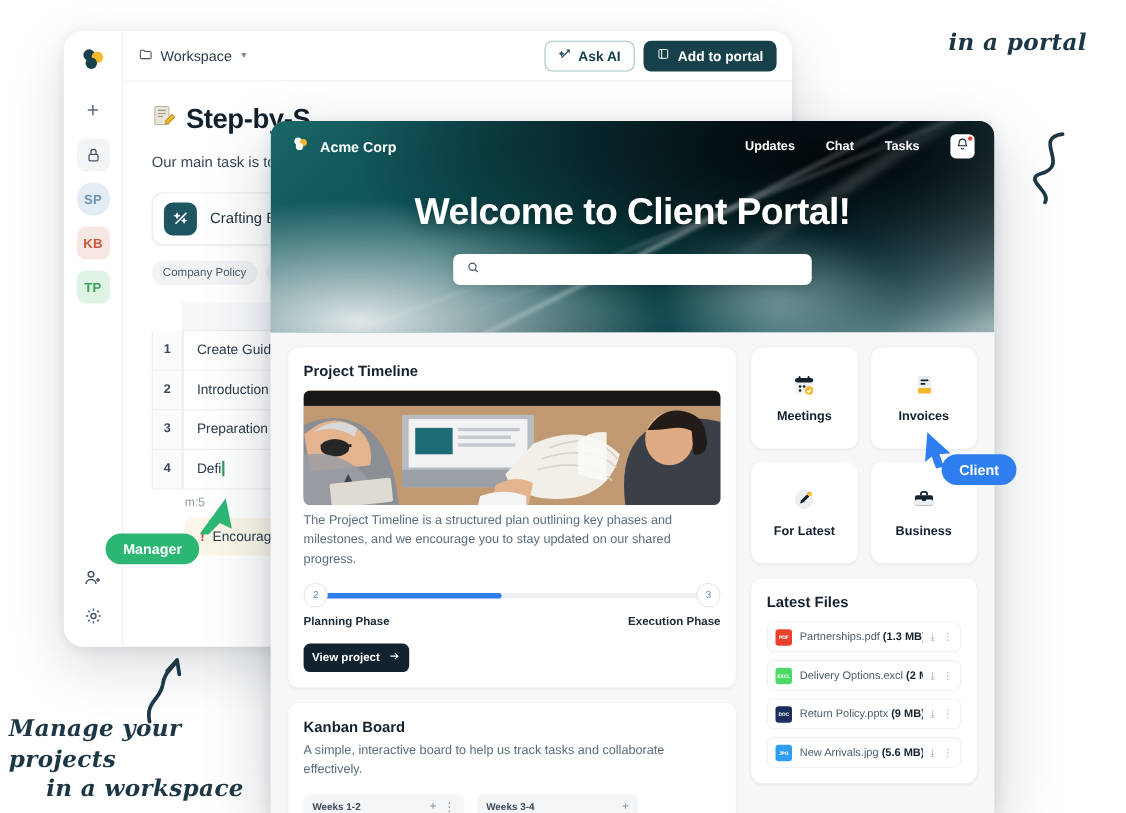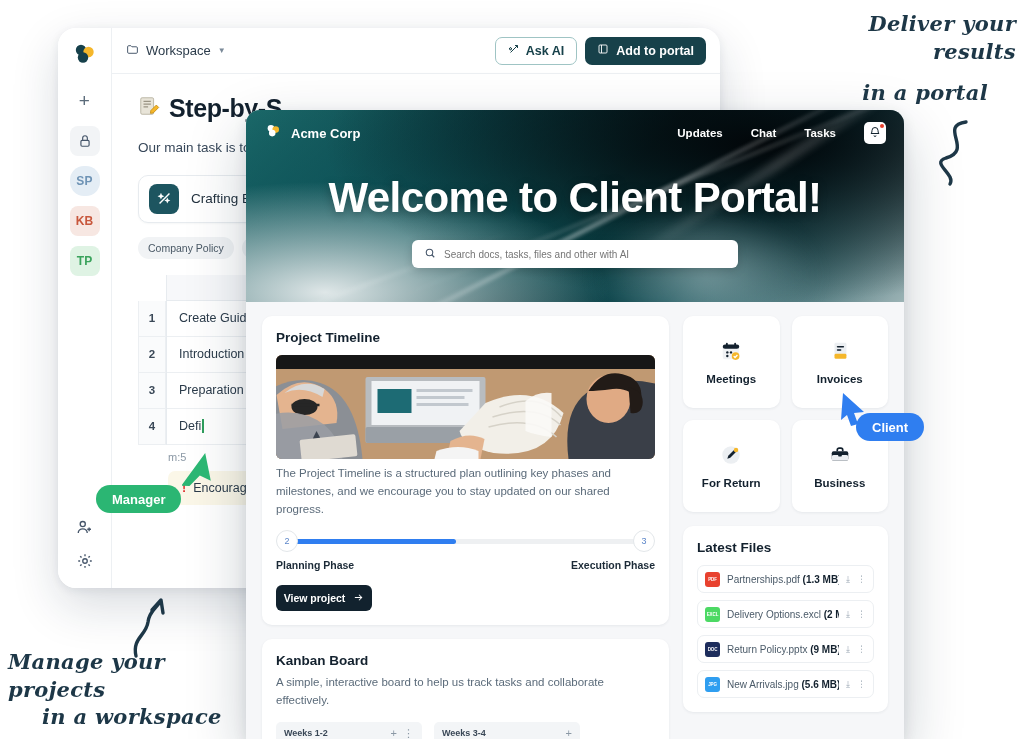--- a/index.html
+++ b/index.html
@@ -146,21 +146,21 @@
   .hero-brand { display: flex; align-items: center; gap: 8px; color: #fff; font-size: 13px; font-weight: 600; }
   .hero-nav-spacer { flex: 1; }
   .hero-link { color: #ffffff; font-size: 11.5px; font-weight: 600; margin-left: 18px; }
   .bell-btn {
     width: 22px; height: 22px; border-radius: 5px; background: #fff; margin-left: 18px;
     display: flex; align-items: center; justify-content: center; position: relative;
   }
   .bell-dot { position: absolute; top: 2px; right: 2px; width: 4px; height: 4px; border-radius: 50%; background: #e8412e; }
   .hero-title {
     position: relative; z-index: 3; text-align: center; color: #fff;
-    font-size: 42px; font-weight: 700; letter-spacing: -.6px; margin-top: 18px;
+    font-size: 34px; font-weight: 700; letter-spacing: -.6px; margin-top: 18px;
     text-shadow: 0 2px 10px rgba(0,0,0,.28);
   }
   .hero-search {
     position: relative; z-index: 3; margin: 18px auto 0 auto; width: 326px; height: 28px;
     background: #fff; border-radius: 6px; display: flex; align-items: center; gap: 8px; padding: 0 12px;
     box-shadow: 0 3px 10px rgba(0,0,0,.14);
   }
   .hero-search-input {
     border: none; outline: none; flex: 1; font-size: 10px; color: #6c7a88;
     font-family: "Liberation Sans", sans-serif; background: transparent;
@@ -427,21 +427,20 @@
 
     <div class="hero-title">Welcome to Client Portal!</div>
 
     <div class="hero-search">
       <span>
         <svg width="12" height="12" viewBox="0 0 24 24" fill="none" stroke="#46566a" stroke-width="2.2">
           <circle cx="11" cy="11" r="6.5"></circle>
             <path d="M16 16l4.5 4.5"></path>
         </svg>
       </span>
-      <input class="hero-search-input" placeholder="Search docs, tasks, files and other with AI" style="">
     </div>
   </div>
 
   <div class="portal-body">
 
     <div class="col-left">
 
       <div class="card">
         <div class="card-title">Project Timeline</div>
 
@@ -560,21 +559,21 @@
           <span class="tile-label">Invoices</span>
         </div>
         <div class="tile">
           <span class="tile-ico">
             <svg width="22" height="22" viewBox="0 0 24 24">
               <circle cx="12" cy="12" r="9.5" fill="#eceff2"></circle>
               <path d="M8 16l1-3.2 6-6 2.2 2.2-6 6z" fill="#13212e"></path>
               <circle cx="17.5" cy="6.5" r="2.4" fill="#f5b72b"></circle>
             </svg>
           </span>
-          <span class="tile-label">For Return</span>
+          <span class="tile-label">For Latest</span>
         </div>
         <div class="tile">
           <span class="tile-ico">
             <svg width="22" height="22" viewBox="0 0 24 24">
               <rect x="3" y="8" width="18" height="10" rx="2" fill="#13212e"></rect>
               <path d="M9 8V6.5a2 2 0 0 1 2-2h2a2 2 0 0 1 2 2V8" fill="none" stroke="#13212e" stroke-width="1.8"></path>
               <rect x="3" y="12" width="18" height="6" rx="2" fill="#eceff2"></rect>
               <rect x="10" y="11" width="4" height="2.6" rx=".8" fill="#13212e"></rect>
             </svg>
           </span>
@@ -620,21 +619,20 @@
   <path d="M4 42 L18 4 L31 29 L19 27 L12 40 Z" fill="#2bb673" transform="rotate(16 17 23)"></path>
 </svg>
 <div class="cursor-badge" id="manager-badge">Manager</div>
 
 <svg class="cursor-arrow" style="left:838px; top:390px;" width="30" height="40" viewBox="0 0 30 40">
   <path d="M5 3 L26 22 L16 23 L20 34 L13 36 L9 25 L3 30 Z" fill="#2f7ef0"></path>
 </svg>
 <div class="cursor-badge" id="client-badge">Client</div>
 
 <div class="handwriting" id="anno-portal">
-  <span>Deliver your results</span>
   <span class="anno-l2">in a portal</span>
 </div>
 <svg style="position:absolute; left:926px; top:118px; z-index:60;" width="60" height="72" viewBox="0 0 60 72">
   <path d="M40 4 C12 8, 48 32, 20 40 C4 45, 30 56, 24 66" fill="none" stroke="#1d3747" stroke-width="3.4" stroke-linecap="round"></path>
 </svg>
 
 <div class="handwriting" id="anno-workspace">
   <span>Manage your projects</span>
   <span class="anno-l2">in a workspace</span>
 </div>

